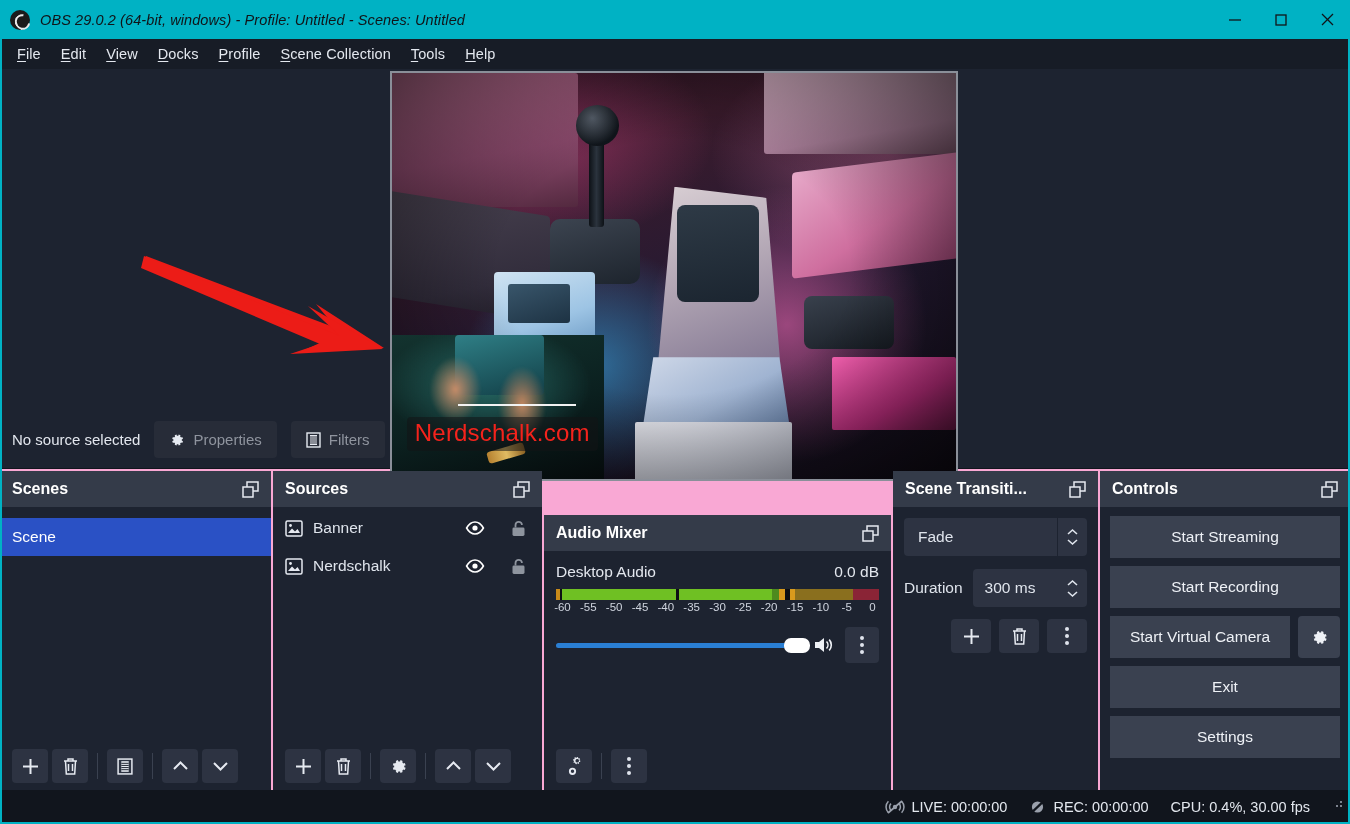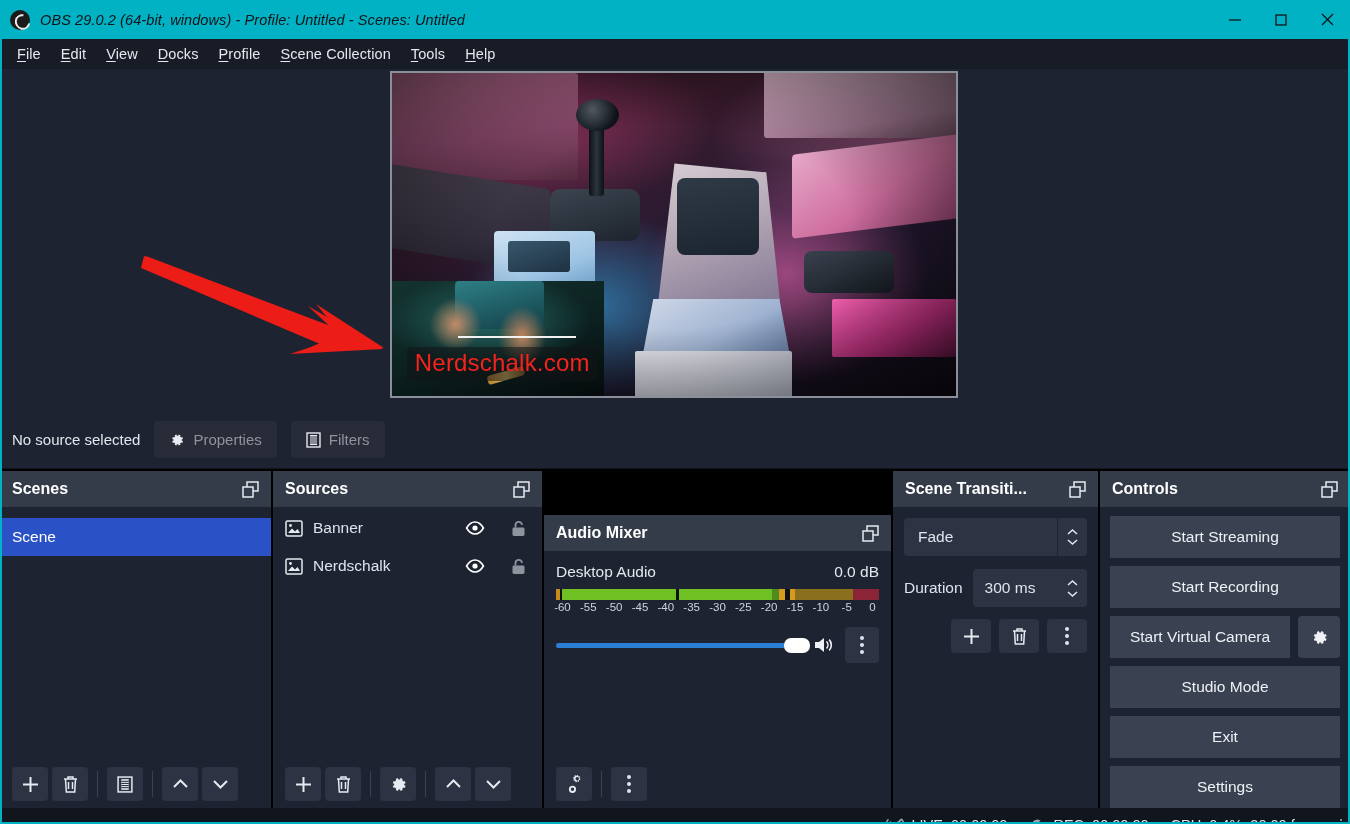--- a/index.html
+++ b/index.html
@@ -52,21 +52,21 @@
   }
   .menu-item u { text-decoration: underline; text-underline-offset: 2px; }
 
   
   .preview-area {
     flex: 0 0 342px; background: #1d2330; position: relative;
     display: flex; align-items: center; justify-content: center;
   }
   .preview-frame {
     position: absolute; left: 390px; top: 2px;
-    width: 568px; height: 327px;
+    width: 568px; height: 410px;
     border: 2px solid #8a8f99; background: #000;
     overflow: hidden;
   }
   .retro-photo {
     position: absolute; inset: 0;
     background:
       radial-gradient(ellipse 40% 55% at 70% 62%, rgba(255,110,190,.55), transparent 62%),
       radial-gradient(ellipse 36% 45% at 36% 72%, rgba(60,190,255,.5), transparent 65%),
       radial-gradient(ellipse 50% 40% at 22% 16%, rgba(214,70,140,.55), transparent 70%),
       radial-gradient(ellipse 45% 40% at 88% 20%, rgba(226,120,170,.45), transparent 70%),
@@ -201,21 +201,21 @@
   }
   .no-source { font-size: 15px; color: #e3e7ee; }
   .strip-btn {
     margin-left: 14px; height: 37px; padding: 0 15px; border-radius: 4px;
     background: #272c38; color: #8f949e; font-size: 15px;
     display: flex; align-items: center; gap: 8px;
   }
   .strip-btn:first-of-type { margin-left: 120px; }
 
   
-  .docks { flex: 1 1 auto; display: flex; background: #000000; gap: 2px; padding-top: 2px; }
+  .docks { flex: 1 1 auto; display: flex; background: #f9a8d4; gap: 2px; padding-top: 2px; }
   .dock { display: flex; flex-direction: column; background: #1d2330; position: relative; }
   .dock-scenes     { width: 271px; }
   .dock-sources    { width: 269px; }
   .dock-mixer      { width: 347px; margin-top: 44px; }
   .dock-transition { width: 205px; }
   .dock-controls   { flex: 1 1 auto; }
 
   .dock-head {
     flex: 0 0 36px; background: #343b49;
     display: flex; align-items: center; padding: 0 12px;
@@ -733,21 +733,20 @@
           <div class="ctl-btn">Start Recording</div>
           <div class="ctl-row">
             <div class="ctl-btn">Start Virtual Camera</div>
             <div class="ctl-gear">
               <svg width="19" height="19" viewBox="0 0 16 16" fill="#eef1f6">
                 <path d="M8 5.2a2.8 2.8 0 100 5.6 2.8 2.8 0 000-5.6zm0 4.2a1.4 1.4 0 110-2.8 1.4 1.4 0 010 2.8z"></path>
                 <path d="M14 9.1l-1.2-.4a4.9 4.9 0 000-1.4l1.2-.4-.7-1.8-1.2.4a4.9 4.9 0 00-1-1l.4-1.2L9.7 2.6l-.4 1.2a4.9 4.9 0 00-1.4 0L7.5 2.6 5.7 3.3l.4 1.2a4.9 4.9 0 00-1 1l-1.2-.4L3.2 6.9l1.2.4a4.9 4.9 0 000 1.4L3.2 9.1l.7 1.8 1.2-.4a4.9 4.9 0 001 1l-.4 1.2 1.8.7.4-1.2a4.9 4.9 0 001.4 0l.4 1.2 1.8-.7-.4-1.2a4.9 4.9 0 001-1l1.2.4.7-1.8z"></path>
               </svg>
             </div>
           </div>
-          <div class="ctl-btn">Studio Mode</div>
           <div class="ctl-btn">Exit</div>
           <div class="ctl-btn">Settings</div>
         </div>
       </div>
     </div>
   </div>
 
   <div class="statusbar">
     <div class="status-item">
       <svg width="20" height="16" viewBox="0 0 20 16" fill="none" stroke="#9aa0ac" stroke-width="1.5">

